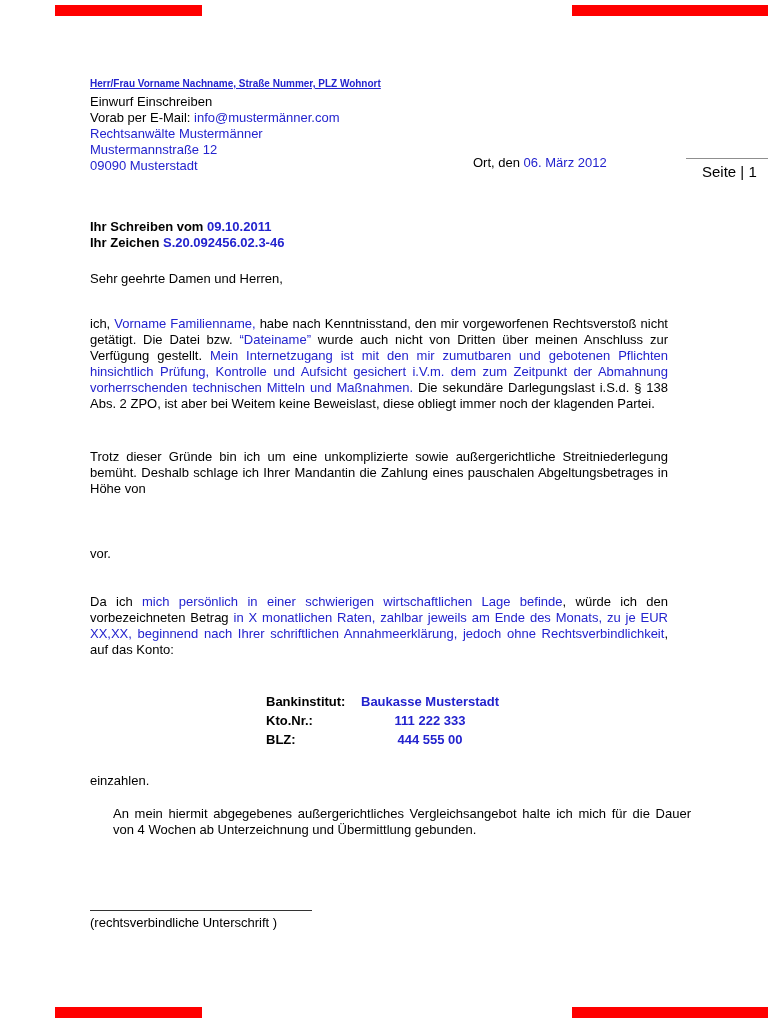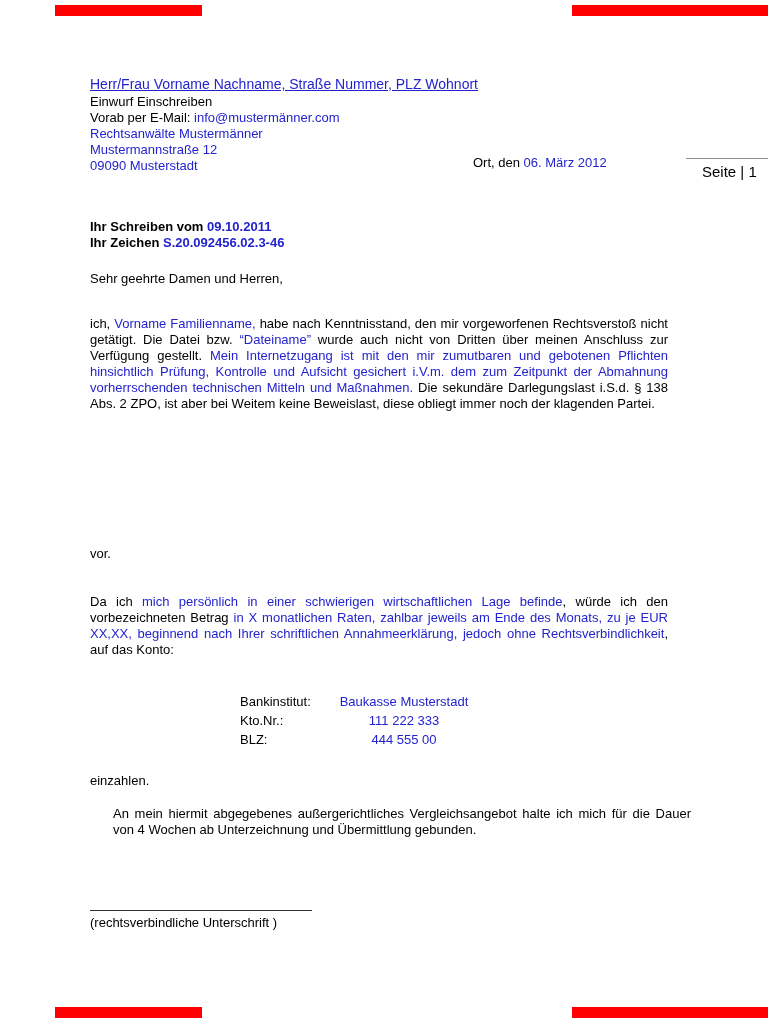--- a/index.html
+++ b/index.html
@@ -16,42 +16,42 @@
   .bold { font-weight:bold; }
   .underline { text-decoration:underline; }
 
   .corner-mark { position:absolute; height:11px; background:var(--red); }
   .mark-tl { left:55px;  top:5px;    width:147px; }
   .mark-tr { right:0px;  top:5px;    width:196px; }
   .mark-bl { left:55px;  bottom:6px; width:147px; }
   .mark-br { right:0px;  bottom:6px; width:196px; }
 
   .header { position:absolute; left:90px; top:76px; width:580px; line-height:16px; }
-  .sender-line { font-size:14px; margin-bottom:2px; }
+  .sender-line { font-size:10px; margin-bottom:2px;font-weight:bold; }
 
   .date-line { position:absolute; left:473px; top:155px; line-height:16px;text-align:center; }
 
   .page-marker { position:absolute; left:686px; top:158px; width:82px; font-size:15px; }
   .marker-rule { border-top:1px solid #8f8f8f; margin-bottom:4px; }
   .page-marker .marker-text { padding-left:16px; display:inline-block; }
 
   .ref-block { position:absolute; left:90px; top:219px; line-height:16px; font-weight:bold; }
 
   .salutation { position:absolute; left:90px; top:271px; line-height:16px; }
 
   .para { position:absolute; left:90px; width:578px; margin:0; line-height:16px; }
   .justify { text-align:justify; }
 
   #para-denial { top:316px; }
   #para-offer { top:449px; }
   .amount-line { position:absolute; left:90px; top:511px; width:578px; text-align:center; font-weight:bold; line-height:16px; }
   #vor-line { top:546px; }
   #para-installments { top:594px; }
 
-  .bank-block { position:absolute; left:240px; top:692px; line-height:19px; font-weight:normal; }
+  .bank-block { position:absolute; left:266px; top:692px; line-height:19px; font-weight:bold; }
   .bank-label { display:inline-block; width:88px; }
   .bank-value { display:inline-block; width:152px; text-align:center; color:var(--blue); }
 
   #einzahlen-line { top:773px; }
   #para-binding { top:806px;margin-left:23px; }
   #regards-line { top:856px; }
 
   .signature { position:absolute; left:90px; top:899px; }
   .sig-line { width:222px; height:12px; border-bottom:1.5px solid #333; margin-bottom:4px; }
   .sig-caption { line-height:16px; }
@@ -84,20 +84,21 @@
 
   <div class="ref-block">
     <div><span>Ihr Schreiben vom </span><span class="blue">09.10.2011</span></div>
     <div><span>Ihr Zeichen </span><span class="blue">S.20.092456.02.3-46</span></div>
   </div>
 
   <div class="salutation">Sehr geehrte Damen und Herren,</div>
 
   <p id="para-denial" class="para justify"><span>ich, </span><span class="blue">Vorname Familienname,</span><span> habe nach Kenntnisstand, den mir vorgeworfenen Rechtsverstoß nicht getätigt. Die Datei bzw. </span><span class="blue">“Dateiname”</span><span> wurde auch nicht von Dritten über meinen Anschluss zur Verfügung gestellt. </span><span class="blue">Mein Internetzugang ist mit den mir zumutbaren und gebotenen Pflichten hinsichtlich Prüfung, Kontrolle und Aufsicht gesichert i.V.m. dem zum Zeitpunkt der Abmahnung vorherrschenden technischen Mitteln und Maßnahmen.</span><span> Die sekundäre Darlegungslast i.S.d. § 138 Abs. 2 ZPO, ist aber bei Weitem keine Beweislast, diese obliegt immer noch der klagenden Partei.</span></p>
 
+  <p id="para-offer" class="para justify"><span>Trotz dieser Gründe bin ich um eine unkomplizierte sowie außergerichtliche Streitniederlegung bemüht. Deshalb schlage ich Ihrer Mandantin die Zahlung eines pauschalen Abgeltungsbetrages in Höhe von</span></p>
 
 
   <div id="vor-line" class="para">vor.</div>
 
   <p id="para-installments" class="para justify"><span>Da ich </span><span class="blue">mich persönlich in einer schwierigen wirtschaftlichen Lage befinde</span><span>, würde ich den vorbezeichneten Betrag </span><span class="blue">in X monatlichen Raten, zahlbar jeweils am Ende des Monats, zu je EUR XX,XX, beginnend nach Ihrer schriftlichen Annahmeerklärung, jedoch ohne Rechtsverbindlichkeit</span><span>, auf das Konto:</span></p>
 
   <div class="bank-block">
     <div class="bank-row"><span class="bank-label">Bankinstitut:</span><span class="bank-value">Baukasse Musterstadt</span></div>
     <div class="bank-row"><span class="bank-label">Kto.Nr.:</span><span class="bank-value">111 222 333</span></div>
     <div class="bank-row"><span class="bank-label">BLZ:</span><span class="bank-value">444 555 00</span></div>

